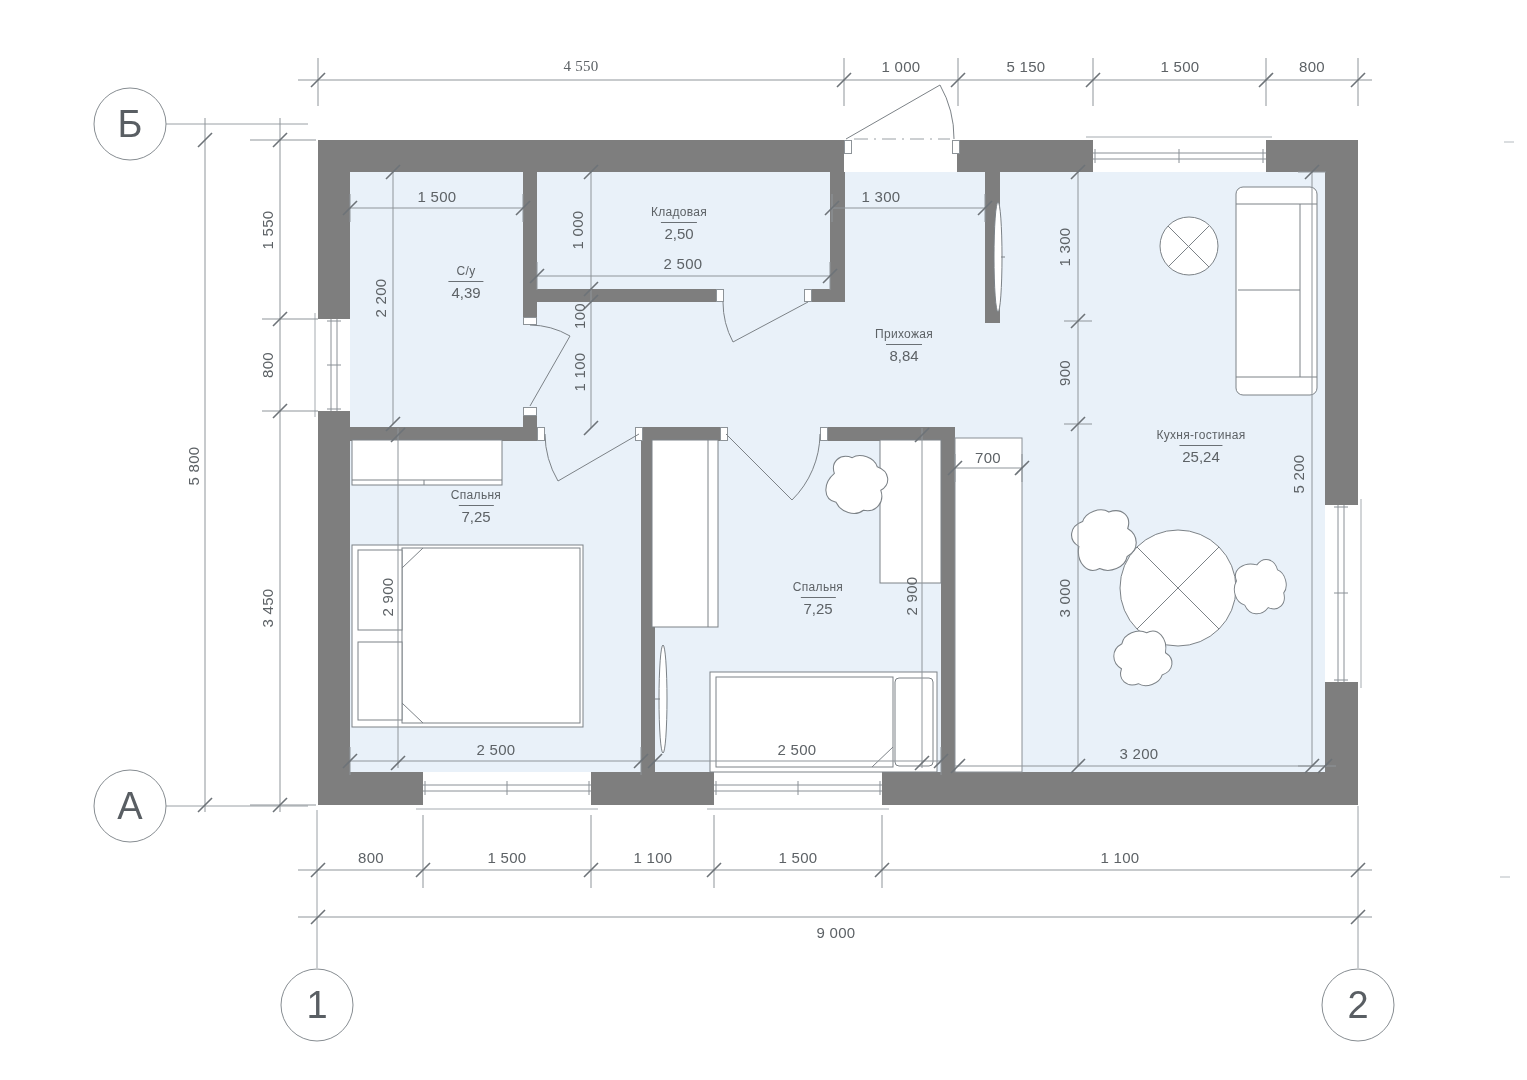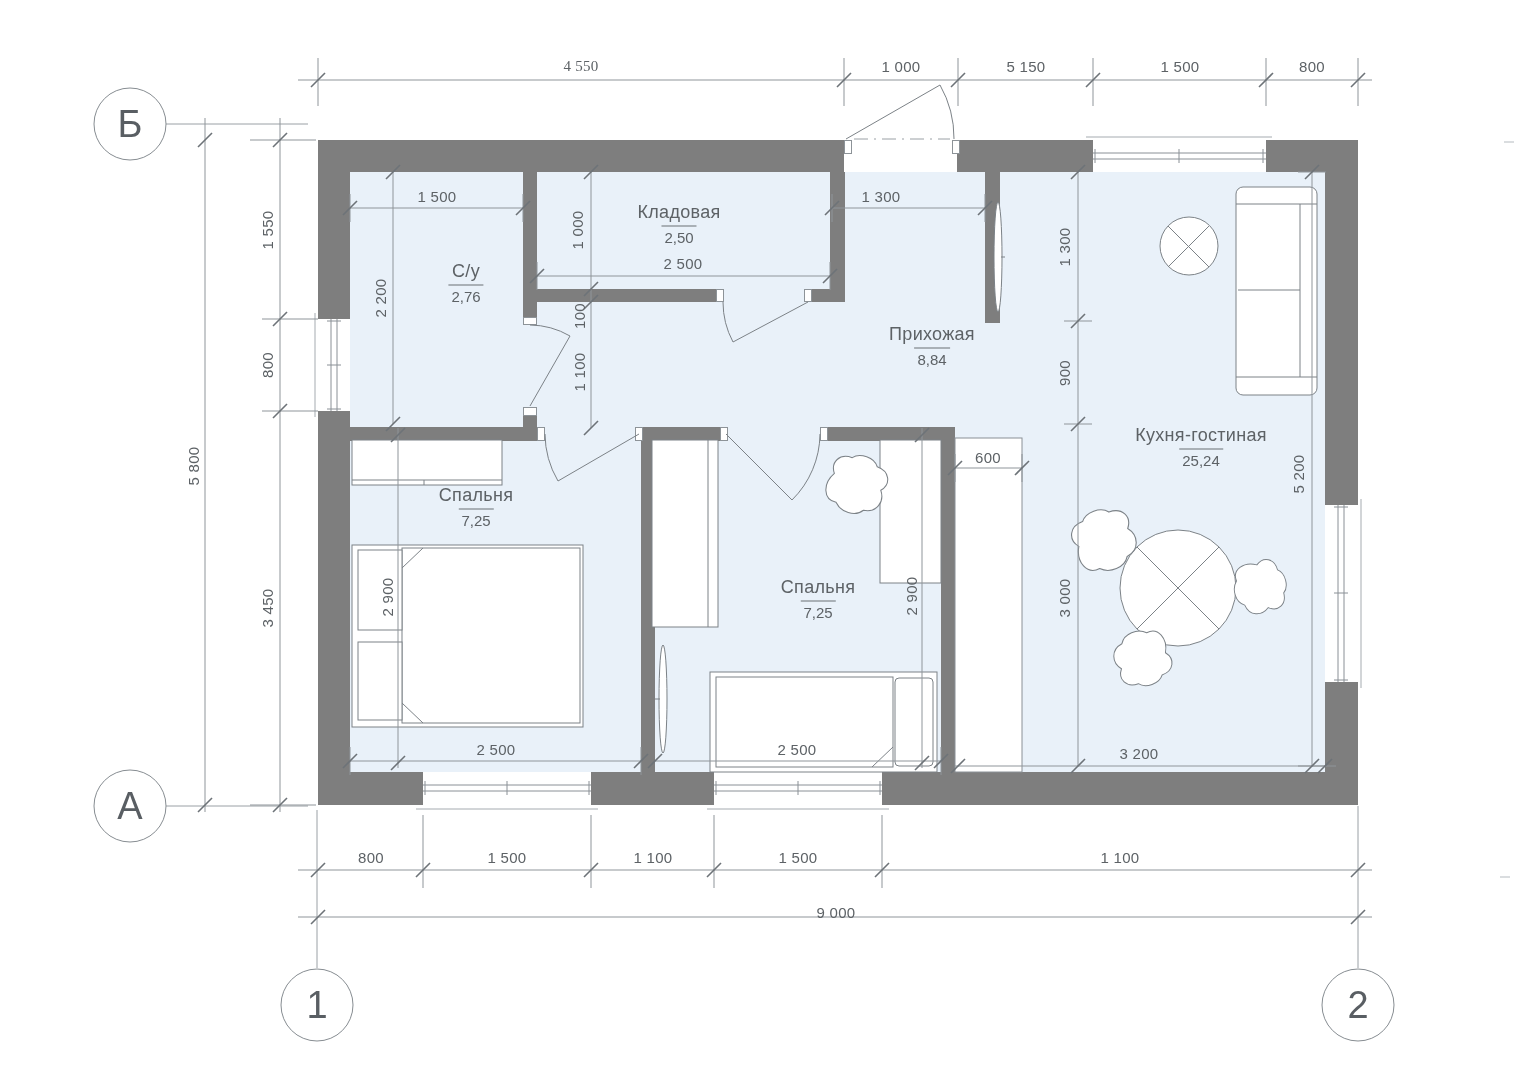--- a/index.html
+++ b/index.html
@@ -7,21 +7,21 @@
   #canvas{position:relative;width:1527px;height:1080px;background:#ffffff;overflow:hidden;
           font-family:"Liberation Sans",sans-serif;}
   .fill{position:absolute;background:#e9f1f9;}
   .wall{position:absolute;background:#7e7e7e;}
   .jamb{position:absolute;background:#ffffff;border:1px solid #8d9398;box-sizing:border-box;}
   svg.overlay{position:absolute;left:0;top:0;}
   .lbl{position:absolute;font-size:15px;line-height:1;color:#5d6266;white-space:nowrap;
        letter-spacing:.3px;transform:translate(-50%,-50%);}
   .lbl.v{transform:translate(-50%,-50%) rotate(-90deg);}
   .room-label{position:absolute;text-align:center;color:#5d6266;transform:translate(-50%,-50%);}
-  .room-label .rname{font-size:18px;letter-spacing:.3px;display:block;}
+  .room-label .rname{font-size:12px;letter-spacing:.3px;display:block;}
   .room-label .rarea{font-size:15px;display:inline-block;border-top:1px solid #6a7075;
                      margin-top:3px;padding:2px 3px 0;}
   .axis-label{position:absolute;font-size:38px;color:#595e63;transform:translate(-50%,-50%);}
 </style>
 </head>
 <body>
 
 <div id="canvas">
 
   <div class="fill" style="left:350px;top:172px;width:975px;height:600px;"></div>
@@ -309,26 +309,26 @@
       <line x1="1500" y1="877" x2="1510" y2="877"></line>
     </g>
   </svg>
 
   <div class="axis-label" style="left:130px;top:124px;">Б</div>
   <div class="axis-label" style="left:130px;top:806px;">А</div>
   <div class="axis-label" style="left:317px;top:1005px;">1</div>
   <div class="axis-label" style="left:1358px;top:1005px;">2</div>
 
   <div class="room-label" style="left:466px;top:283px;">
-    <span class="rname">С/у</span><span class="rarea">2,76</span>
+    <span class="rname">С/у</span><span class="rarea">4,39</span>
   </div>
   <div class="room-label" style="left:679px;top:224px;">
     <span class="rname">Кладовая</span><span class="rarea">2,50</span>
   </div>
-  <div class="room-label" style="left:904px;top:346px;margin-left:28px;">
+  <div class="room-label" style="left:904px;top:346px;">
     <span class="rname">Прихожая</span><span class="rarea">8,84</span>
   </div>
   <div class="room-label" style="left:476px;top:507px;">
     <span class="rname">Спальня</span><span class="rarea">7,25</span>
   </div>
   <div class="room-label" style="left:818px;top:599px;">
     <span class="rname">Спальня</span><span class="rarea">7,25</span>
   </div>
   <div class="room-label" style="left:1201px;top:447px;">
     <span class="rname">Кухня-гостиная</span><span class="rarea">25,24</span>
@@ -343,33 +343,33 @@
   <div class="lbl v" style="left:193px;top:466px;">5 800</div>
   <div class="lbl v" style="left:267px;top:230px;">1 550</div>
   <div class="lbl v" style="left:267px;top:365px;">800</div>
   <div class="lbl v" style="left:267px;top:608px;">3 450</div>
 
   <div class="lbl" style="left:371px;top:857px;">800</div>
   <div class="lbl" style="left:507px;top:857px;">1 500</div>
   <div class="lbl" style="left:653px;top:857px;">1 100</div>
   <div class="lbl" style="left:798px;top:857px;">1 500</div>
   <div class="lbl" style="left:1120px;top:857px;">1 100</div>
-  <div class="lbl" style="left:836px;top:912px;">9 000</div>
+  <div class="lbl" style="left:836px;top:932px;">9 000</div>
 
   <div class="lbl" style="left:437px;top:196px;">1 500</div>
   <div class="lbl v" style="left:380px;top:298px;">2 200</div>
   <div class="lbl v" style="left:577px;top:230px;">1 000</div>
   <div class="lbl" style="left:683px;top:263px;">2 500</div>
   <div class="lbl v" style="left:579px;top:316px;">100</div>
   <div class="lbl v" style="left:579px;top:372px;">1 100</div>
   <div class="lbl" style="left:881px;top:196px;">1 300</div>
   <div class="lbl v" style="left:1064px;top:247px;">1 300</div>
   <div class="lbl v" style="left:1064px;top:373px;">900</div>
   <div class="lbl v" style="left:1064px;top:598px;">3 000</div>
   <div class="lbl v" style="left:1298px;top:474px;">5 200</div>
-  <div class="lbl" style="left:988px;top:457px;">600</div>
+  <div class="lbl" style="left:988px;top:457px;">700</div>
   <div class="lbl" style="left:1139px;top:753px;">3 200</div>
   <div class="lbl v" style="left:387px;top:597px;">2 900</div>
   <div class="lbl" style="left:496px;top:749px;">2 500</div>
   <div class="lbl v" style="left:911px;top:596px;">2 900</div>
   <div class="lbl" style="left:797px;top:749px;">2 500</div>
 
 </div>
 
 </body></html>

